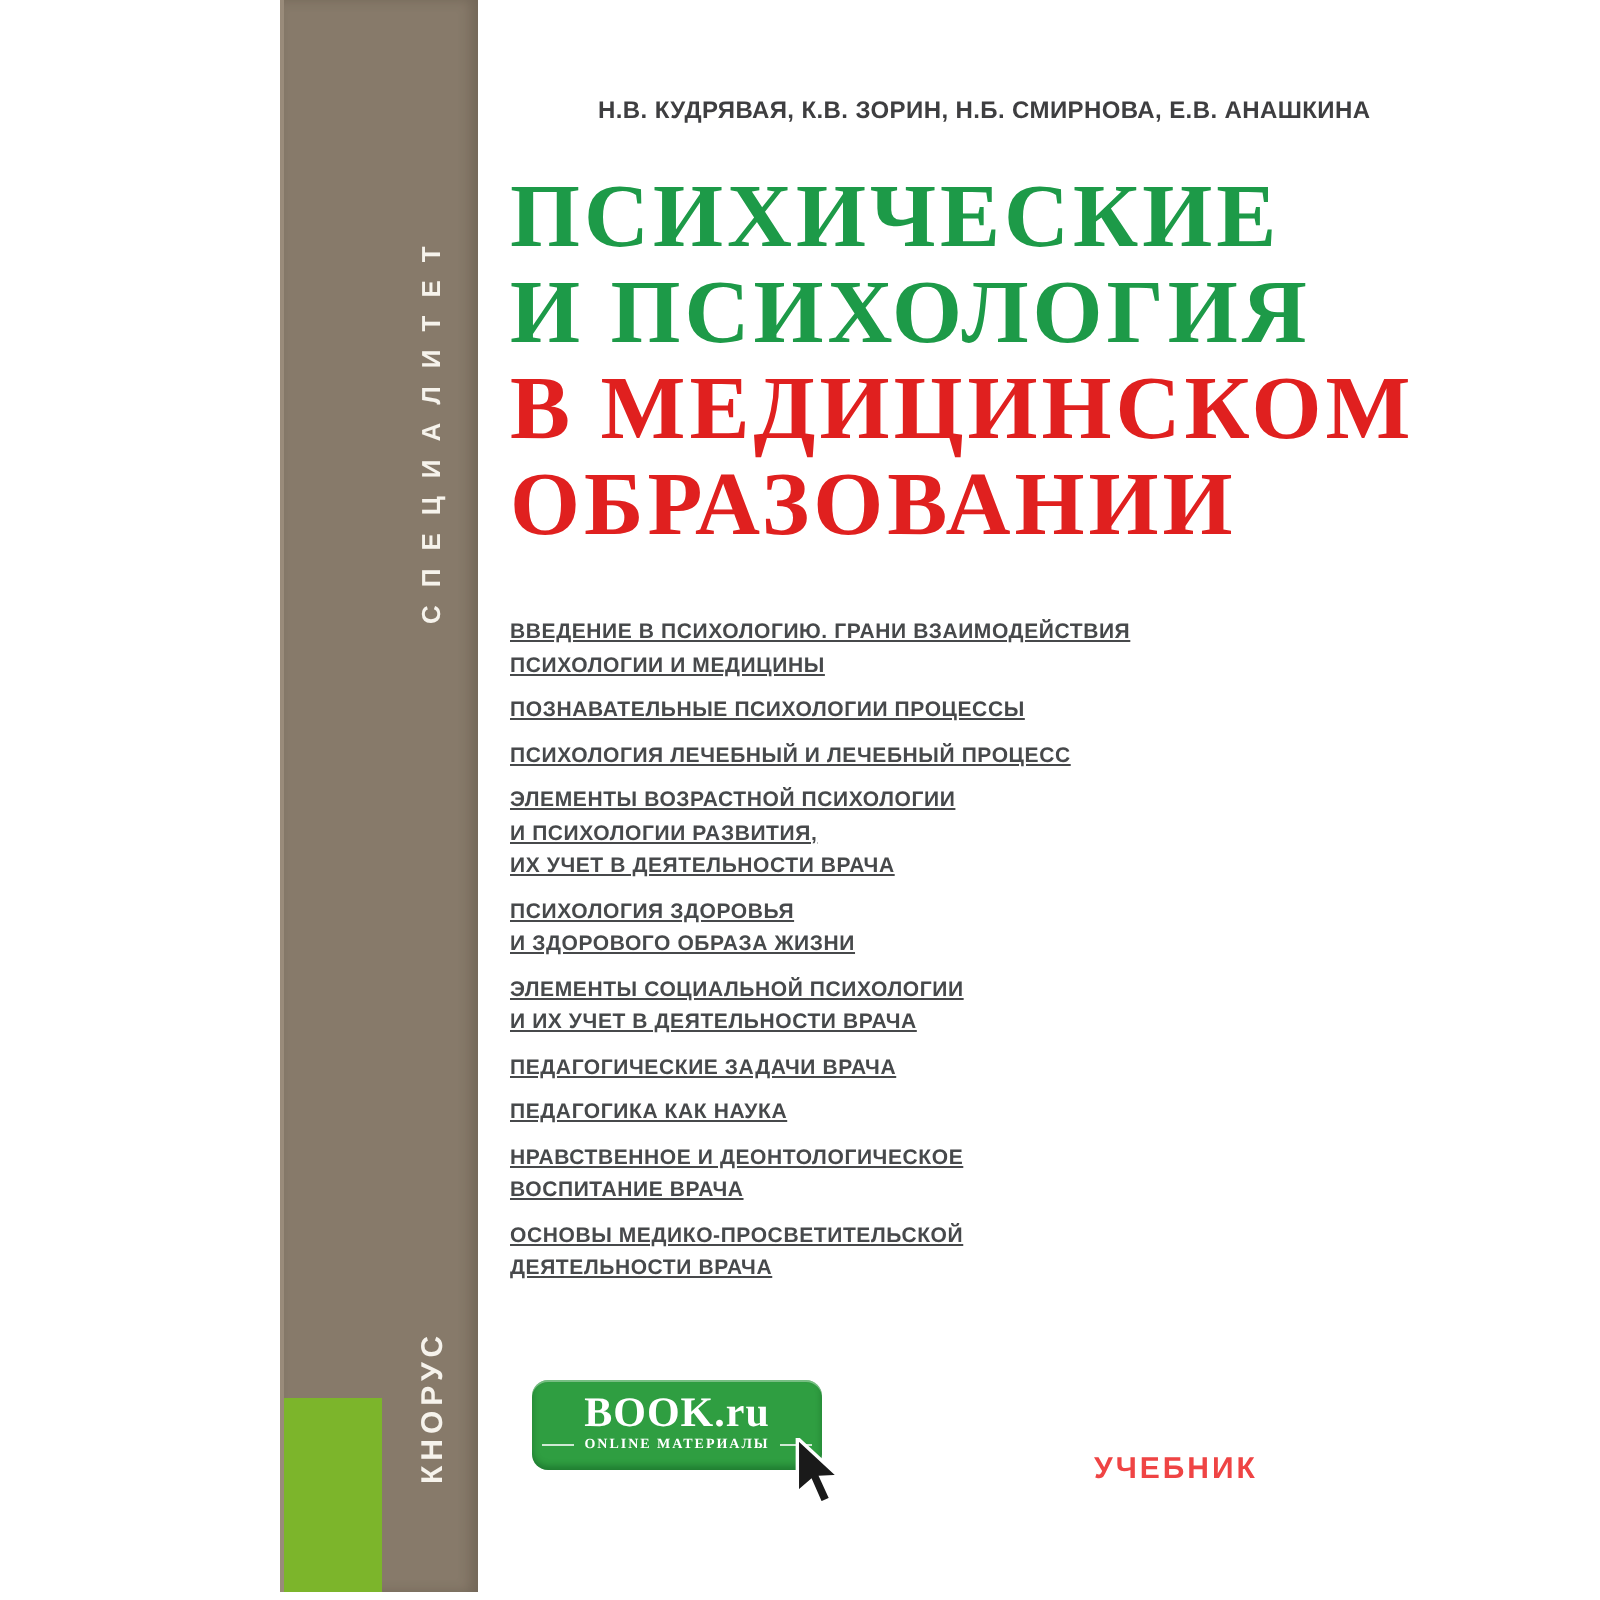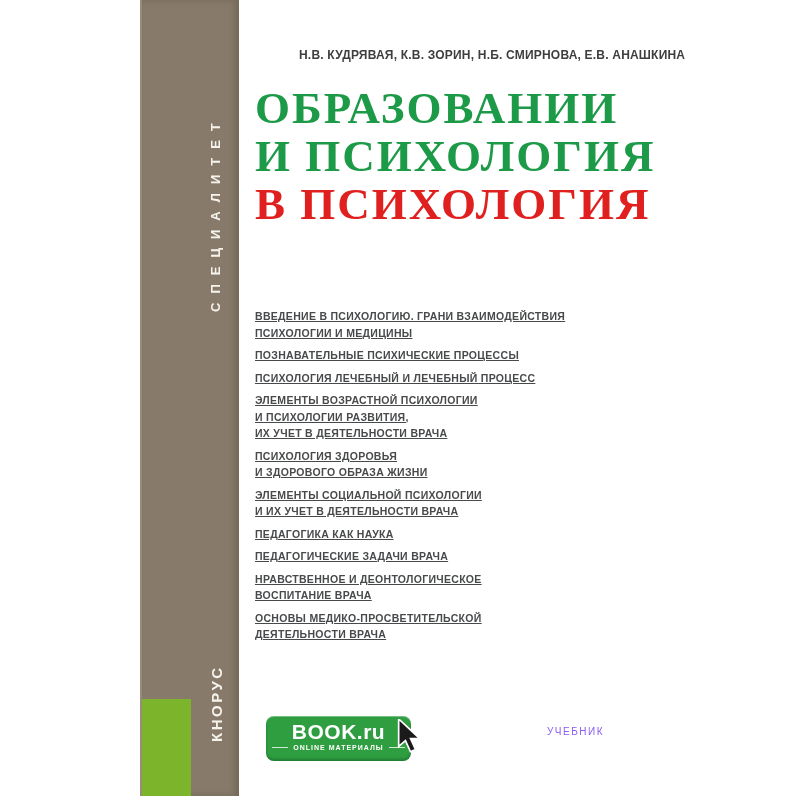--- a/index.html
+++ b/index.html
@@ -42,66 +42,67 @@
   .title .green{color:#1d9a48;}
   .title .red{color:#e0201f;}
   
   .topics{position:absolute;left:255px;top:308px;width:372px;}
   .topic{
     font-size:10.5px;line-height:16.5px;font-weight:bold;color:#47494b;
     letter-spacing:.3px;margin-bottom:6px;text-decoration:underline;
   }
   
   .badge{
-    position:absolute;left:266px;top:716px;width:145px;height:45px;
+    position:absolute;left:266px;top:690px;width:145px;height:45px;
     background:#2f9e41;border-radius:8px;
     box-shadow:inset 0 1px 0 rgba(255,255,255,.35), inset 0 -2px 3px rgba(0,60,20,.35);
-    text-align:center;color:#ffffff;
+    text-align:center;color:#ffffff;font-family:Liberation Serif, serif;
   }
   .badge-title{font-size:21px;font-weight:bold;line-height:22px;margin-top:5px;letter-spacing:.5px;}
   .badge-sub{
     display:flex;align-items:center;justify-content:center;gap:5px;
     font-size:7px;font-weight:bold;letter-spacing:1px;margin-top:1px;
   }
   .badge-sub::before,.badge-sub::after{content:"";height:1px;width:16px;background:#cfe9d4;}
   .cursor{position:absolute;left:396px;top:719px;width:28px;height:34px;}
   .edition{
-    position:absolute;left:547px;top:726px;font-size:10px;font-weight:normal;
-    color:#8b5cf6;letter-spacing:1.5px;
+    position:absolute;left:547px;top:726px;font-size:15px;font-weight:bold;
+    color:#ef4444;letter-spacing:1.5px;
   }
 </style>
 </head>
 <body>
 
 <div class="page">
 
   <div class="spine">
     <div class="spine-label">СПЕЦИАЛИТЕТ</div>
     <div class="publisher-label">КНОРУС</div>
     <div class="green-block"></div>
   </div>
 
   <div class="content">
     <div class="authors">Н.В. КУДРЯВАЯ, К.В. ЗОРИН, Н.Б. СМИРНОВА, Е.В. АНАШКИНА</div>
     <div class="title">
-      <div class="green">ОБРАЗОВАНИИ</div>
+      <div class="green">ПСИХИЧЕСКИЕ</div>
       <div class="green">И ПСИХОЛОГИЯ</div>
-      <div class="red">В ПСИХОЛОГИЯ</div>
+      <div class="red">В МЕДИЦИНСКОМ</div>
+      <div class="red">ОБРАЗОВАНИИ</div>
     </div>
   </div>
 
   <div class="topics">
       <div class="topic">ВВЕДЕНИЕ В ПСИХОЛОГИЮ. ГРАНИ ВЗАИМОДЕЙСТВИЯ<br>ПСИХОЛОГИИ И МЕДИЦИНЫ</div>
-      <div class="topic">ПОЗНАВАТЕЛЬНЫЕ ПСИХИЧЕСКИЕ ПРОЦЕССЫ</div>
+      <div class="topic">ПОЗНАВАТЕЛЬНЫЕ ПСИХОЛОГИИ ПРОЦЕССЫ</div>
       <div class="topic">ПСИХОЛОГИЯ ЛЕЧЕБНЫЙ И ЛЕЧЕБНЫЙ ПРОЦЕСС</div>
       <div class="topic">ЭЛЕМЕНТЫ ВОЗРАСТНОЙ ПСИХОЛОГИИ<br>И ПСИХОЛОГИИ РАЗВИТИЯ,<br>ИХ УЧЕТ В ДЕЯТЕЛЬНОСТИ ВРАЧА</div>
       <div class="topic">ПСИХОЛОГИЯ ЗДОРОВЬЯ<br>И ЗДОРОВОГО ОБРАЗА ЖИЗНИ</div>
       <div class="topic">ЭЛЕМЕНТЫ СОЦИАЛЬНОЙ ПСИХОЛОГИИ<br>И ИХ УЧЕТ В ДЕЯТЕЛЬНОСТИ ВРАЧА</div>
+      <div class="topic">ПЕДАГОГИЧЕСКИЕ ЗАДАЧИ ВРАЧА</div>
       <div class="topic">ПЕДАГОГИКА КАК НАУКА</div>
-      <div class="topic">ПЕДАГОГИЧЕСКИЕ ЗАДАЧИ ВРАЧА</div>
       <div class="topic">НРАВСТВЕННОЕ И ДЕОНТОЛОГИЧЕСКОЕ<br>ВОСПИТАНИЕ ВРАЧА</div>
       <div class="topic">ОСНОВЫ МЕДИКО-ПРОСВЕТИТЕЛЬСКОЙ<br>ДЕЯТЕЛЬНОСТИ ВРАЧА</div>
     </div>
 
   <div class="badge">
     <div class="badge-title">BOOK.ru</div>
     <div class="badge-sub">ONLINE МАТЕРИАЛЫ</div>
   </div>
 
   <svg class="cursor" viewBox="0 0 14 18" xmlns="http://www.w3.org/2000/svg">

